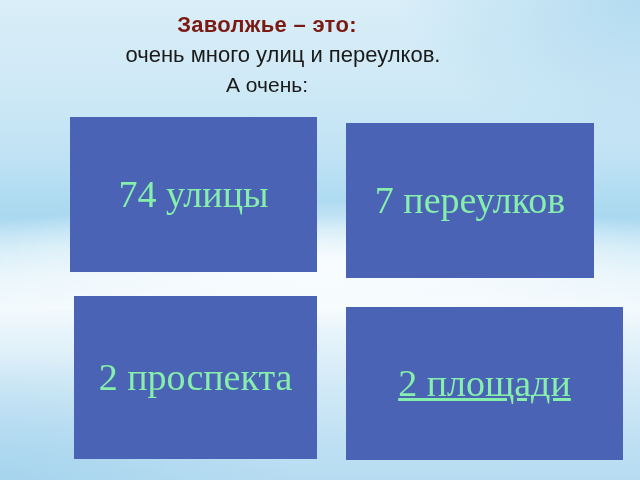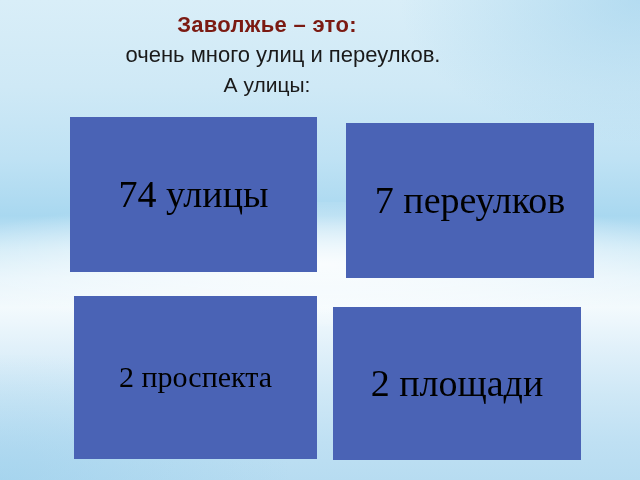--- a/index.html
+++ b/index.html
@@ -89,21 +89,21 @@
   .grid {
     position: absolute;
     left: 70px;
     top: 117px;
     width: 524px;
     height: 345px;
   }
   .cell {
     position: absolute;
     background: #4a63b5;
-    color: #000000;
+    color: #86efac;
     display: flex;
     align-items: center;
     justify-content: flex-end;
     text-align: center;
     font-family: "Liberation Serif", serif;
     line-height: 1.02;
     box-sizing: border-box;
     overflow: hidden;
     padding: 16px 4px;
   }
@@ -125,43 +125,44 @@
     width: 248px;
     height: 155px;
     font-size: 38px;
     margin-top: 6px;
   }
   #cell-avenues {
     left: 4px;
     top: 179px;
     width: 243px;
     height: 163px;
-    font-size: 30px;
+    font-size: 38px;
   }
   #cell-squares {
-    left: 263px;
+    left: 276px;
     top: 190px;
-    width: 248px;
+    width: 277px;
     height: 153px;
     font-size: 38px;
+    text-decoration: underline;
   }
 </style>
 </head>
 <body>
 
 <div class="slide">
 
   <div class="glow"></div>
   <div class="corner-shade"></div>
   <div class="corner-shade-bl"></div>
 
   <div class="title-block">
     <div class="title-line1">Заволжье – это:</div>
     <div class="title-line2">очень много улиц и переулков.</div>
-    <div class="title-line3">А улицы:</div>
+    <div class="title-line3">А очень:</div>
   </div>
 
   <div class="grid">
     <div class="cell" id="cell-streets">
       <span class="cell-text">74 улицы</span>
     </div>
     <div class="cell" id="cell-lanes">
       <span class="cell-text">7 переулков</span>
     </div>
     <div class="cell" id="cell-avenues">

